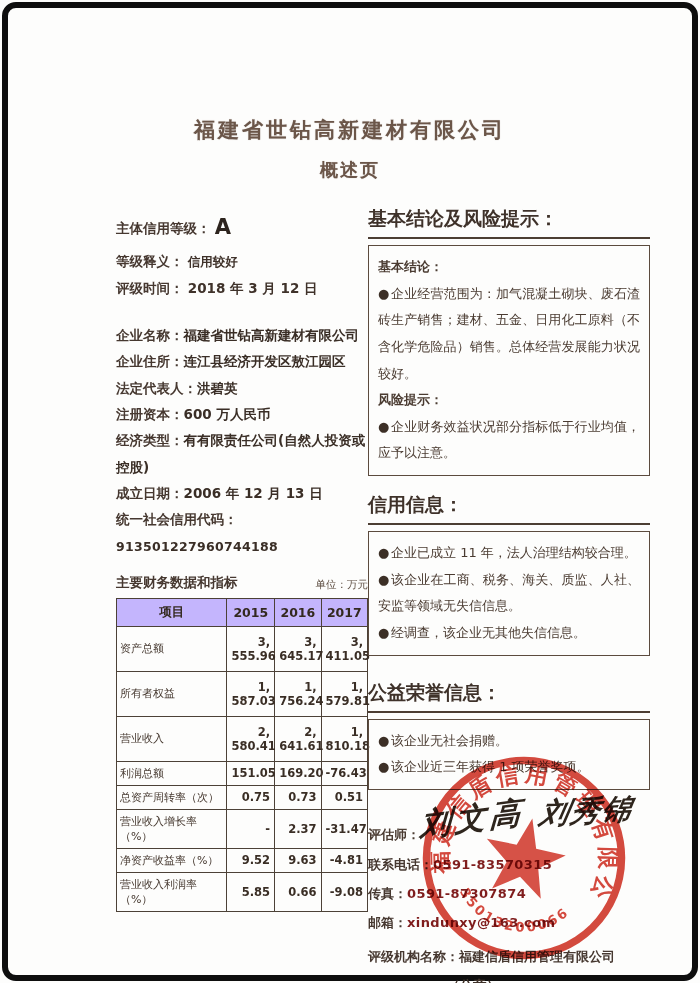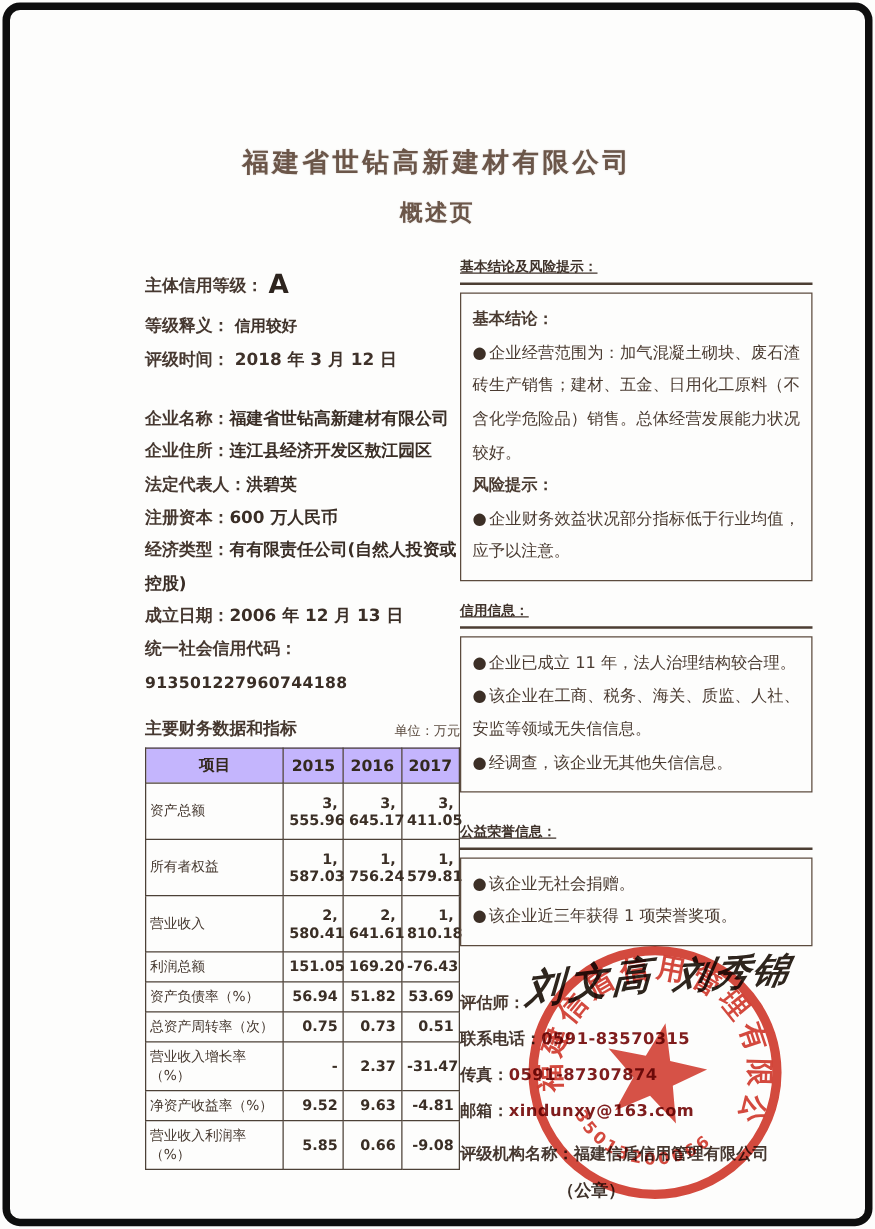--- a/index.html
+++ b/index.html
@@ -37,22 +37,22 @@
 
   table.fin{width:100%;border-collapse:collapse;margin-top:6px;
     font-size:11.5px;color:#45382f;table-layout:fixed;}
   table.fin th,table.fin td{border:1px solid #4c4137;}
   table.fin th{background:#c4b5fd;font-weight:700;font-size:12.5px;padding:5px 2px;color:#33291f;}
   table.fin td.rowlbl{text-align:left;padding:4px 3px;font-size:11px;}
   table.fin td.num{text-align:right;padding:3px 4px;font-weight:600;color:#3a2e25;}
   table.fin tr.tall td{padding-top:8px;padding-bottom:8px;}
   col.c0{width:44%;}col.c1{width:19%;}col.c2{width:18.5%;}col.c3{width:18.5%;}
 
-  .sec-heading{font-size:11px;font-weight:700;color:#3f322a;margin:0 0 6px 0;
-    border-bottom:2px solid #4c3e33;padding-bottom:5px;text-decoration:underline;}
+  .sec-heading{font-size:19px;font-weight:700;color:#3f322a;margin:0 0 6px 0;
+    border-bottom:2px solid #4c3e33;padding-bottom:5px;}
   .sec-box{border:1.5px solid #5c4b3e;padding:8px 9px;font-size:13px;line-height:2.05;
     text-align:justify;color:#4a3b31;}
   .sec-box p{margin:0;}
   .sec-box .subhead{font-weight:600;}
   .bullet{display:inline-block;width:13px;color:#3c2f26;}
   .mt16{margin-top:16px;}
   .mt13{margin-top:24px;}
 
   .footer-block{margin-top:14px;font-size:13px;}
   .footer-line{margin:0;line-height:2.25;}
@@ -156,26 +156,20 @@
         <td class="rowlbl">营业收入</td>
         <td class="num">2, 580.41</td>
         <td class="num">2, 641.61</td>
         <td class="num">1, 810.18</td>
       </tr>
       <tr>
         <td class="rowlbl">利润总额</td>
         <td class="num">151.05</td>
         <td class="num">169.20</td>
         <td class="num">-76.43</td>
-      </tr>
-      <tr>
-        <td class="rowlbl">资产负债率（%）</td>
-        <td class="num">56.94</td>
-        <td class="num">51.82</td>
-        <td class="num">53.69</td>
       </tr>
       <tr>
         <td class="rowlbl">总资产周转率（次）</td>
         <td class="num">0.75</td>
         <td class="num">0.73</td>
         <td class="num">0.51</td>
       </tr>
       <tr>
         <td class="rowlbl">营业收入增长率（%）</td>
         <td class="num">-</td>

